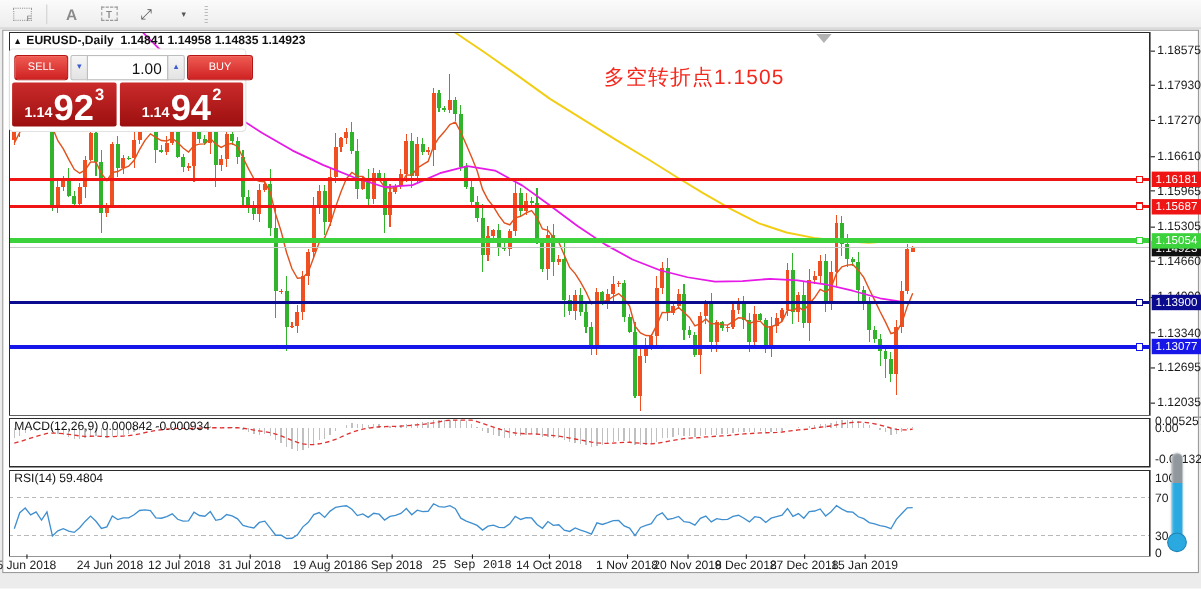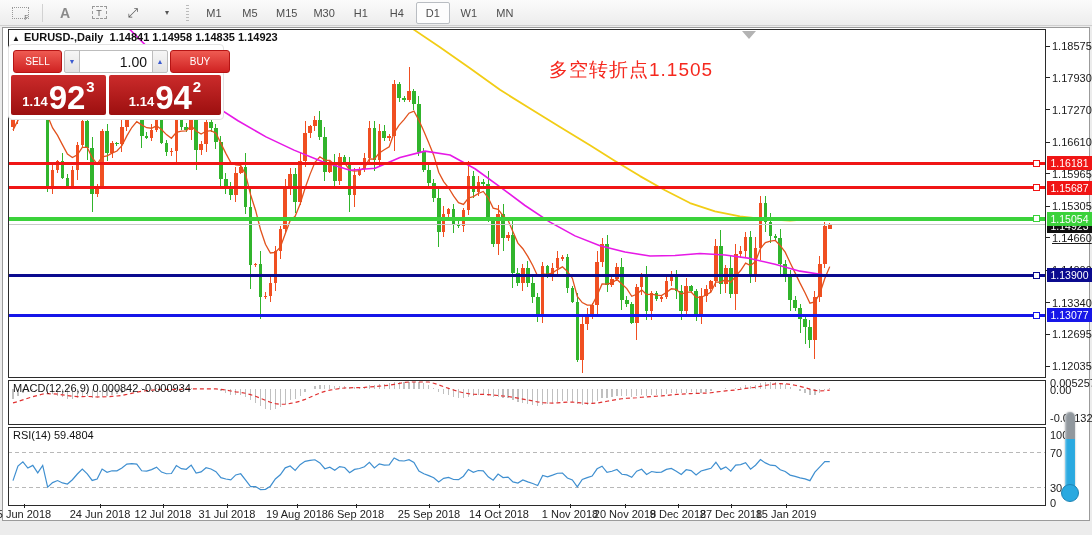--- a/index.html
+++ b/index.html
@@ -100,31 +100,20 @@
   <div class="tbtn">
     <span class="t-ic">T</span>
   </div>
   <div class="tbtn">
     <span class="arr-ic">⤢</span>
   </div>
   <div class="tbtn">
     <span class="caret">▾</span>
   </div>
   <div class="grip"></div>
-  <div id="tf-bar" style="display:flex;align-items:center;gap:2px">
-      <div class="tbtn">M1</div>
-      <div class="tbtn">M5</div>
-      <div class="tbtn">M15</div>
-      <div class="tbtn">M30</div>
-      <div class="tbtn">H1</div>
-      <div class="tbtn">H4</div>
-      <div class="tbtn active">D1</div>
-      <div class="tbtn">W1</div>
-      <div class="tbtn">MN</div>
-    </div>
 </div>
 
 <div class="chart-frame"></div>
 
 <svg id="main-plot" class="panel-svg" style="left:8px;top:29px" width="1038" height="349">
     <g>
       <line x1="5" y1="79.89797925569954" x2="5" y2="102.41386808341429" stroke="#f04f21" stroke-width="1" shape-rendering="crispEdges"></line>
       <rect x="3.2" y="85.35500000000063" width="3.6" height="12.739999999999682" fill="#f04f21" shape-rendering="crispEdges"></rect>
       <line x1="9.95" y1="44.9162526088365" x2="9.95" y2="95.39248317642682" stroke="#f04f21" stroke-width="1" shape-rendering="crispEdges"></line>
       <rect x="8.149999999999999" y="57.42500000000044" width="3.6" height="27.93000000000019" fill="#f04f21" shape-rendering="crispEdges"></rect>
@@ -677,21 +666,21 @@
     <div class="ptick" style="top: 42.605px;">1.17930</div>
     <div class="pdash" style="top: 80.445px;"></div>
     <div class="ptick" style="top: 74.945px;">1.17270</div>
     <div class="pdash" style="top: 112.785px;"></div>
     <div class="ptick" style="top: 107.285px;">1.16610</div>
     <div class="pdash" style="top: 144.39px;"></div>
     <div class="ptick" style="top: 138.89px;">1.15965</div>
     <div class="pdash" style="top: 176.73px;"></div>
     <div class="ptick" style="top: 171.23px;">1.15305</div>
     <div class="pdash" style="top: 208.335px;"></div>
-    <div class="ptick" style="top: 202.835px; text-decoration: underline;">1.14660</div>
+    <div class="ptick" style="top: 202.835px;">1.14660</div>
     <div class="pdash" style="top: 240.675px;"></div>
     <div class="ptick" style="top: 235.175px;">1.14000</div>
     <div class="pdash" style="top: 273.015px;"></div>
     <div class="ptick" style="top: 267.515px;">1.13340</div>
     <div class="pdash" style="top: 304.62px;"></div>
     <div class="ptick" style="top: 299.12px;">1.12695</div>
     <div class="pdash" style="top: 336.96px;"></div>
     <div class="ptick" style="top: 331.46px;">1.12035</div>
     <div class="pbadge" style="top: 127.306px; background: rgb(240, 21, 21);">1.16181</div>
     <div class="pbadge" style="top: 151.512px; background: rgb(240, 21, 21);">1.15687</div>
@@ -707,21 +696,21 @@
     <div class="dlab" style="left: 92px;">24 Jun 2018</div>
     <div class="dtick" style="left: 155px;"></div>
     <div class="dlab" style="left: 155px;">12 Jul 2018</div>
     <div class="dtick" style="left: 219px;"></div>
     <div class="dlab" style="left: 219px;">31 Jul 2018</div>
     <div class="dtick" style="left: 289px;"></div>
     <div class="dlab" style="left: 289px;">19 Aug 2018</div>
     <div class="dtick" style="left: 348px;"></div>
     <div class="dlab" style="left: 348px; text-align: center;">6 Sep 2018</div>
     <div class="dtick" style="left: 421px;"></div>
-    <div class="dlab" style="left: 421px;">25 Sep 2018</div>
+    <div class="dlab" style="left: 421px; font-family: Liberation Mono, monospace;">25 Sep 2018</div>
     <div class="dtick" style="left: 491px;"></div>
     <div class="dlab" style="left: 491px;">14 Oct 2018</div>
     <div class="dtick" style="left: 562px;"></div>
     <div class="dlab" style="left: 562px;">1 Nov 2018</div>
     <div class="dtick" style="left: 617px;"></div>
     <div class="dlab" style="left: 617px;">20 Nov 2018</div>
     <div class="dtick" style="left: 670px;"></div>
     <div class="dlab" style="left: 670px;">9 Dec 2018</div>
     <div class="dtick" style="left: 723px;"></div>
     <div class="dlab" style="left: 723px;">27 Dec 2018</div>

